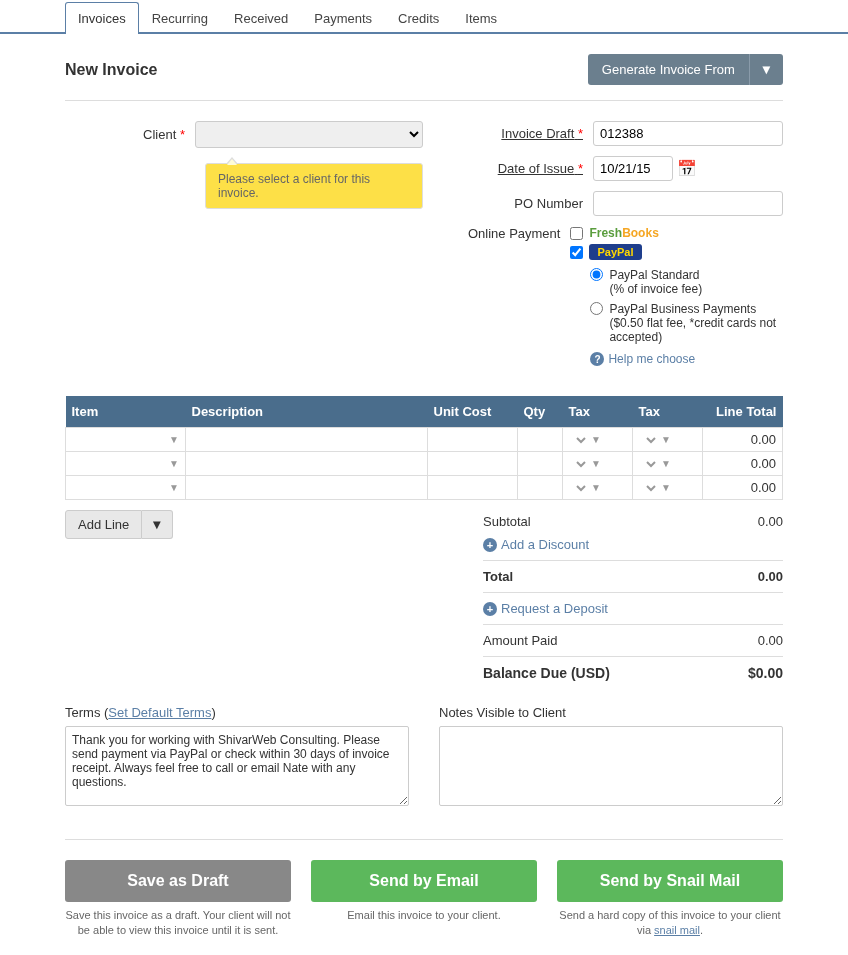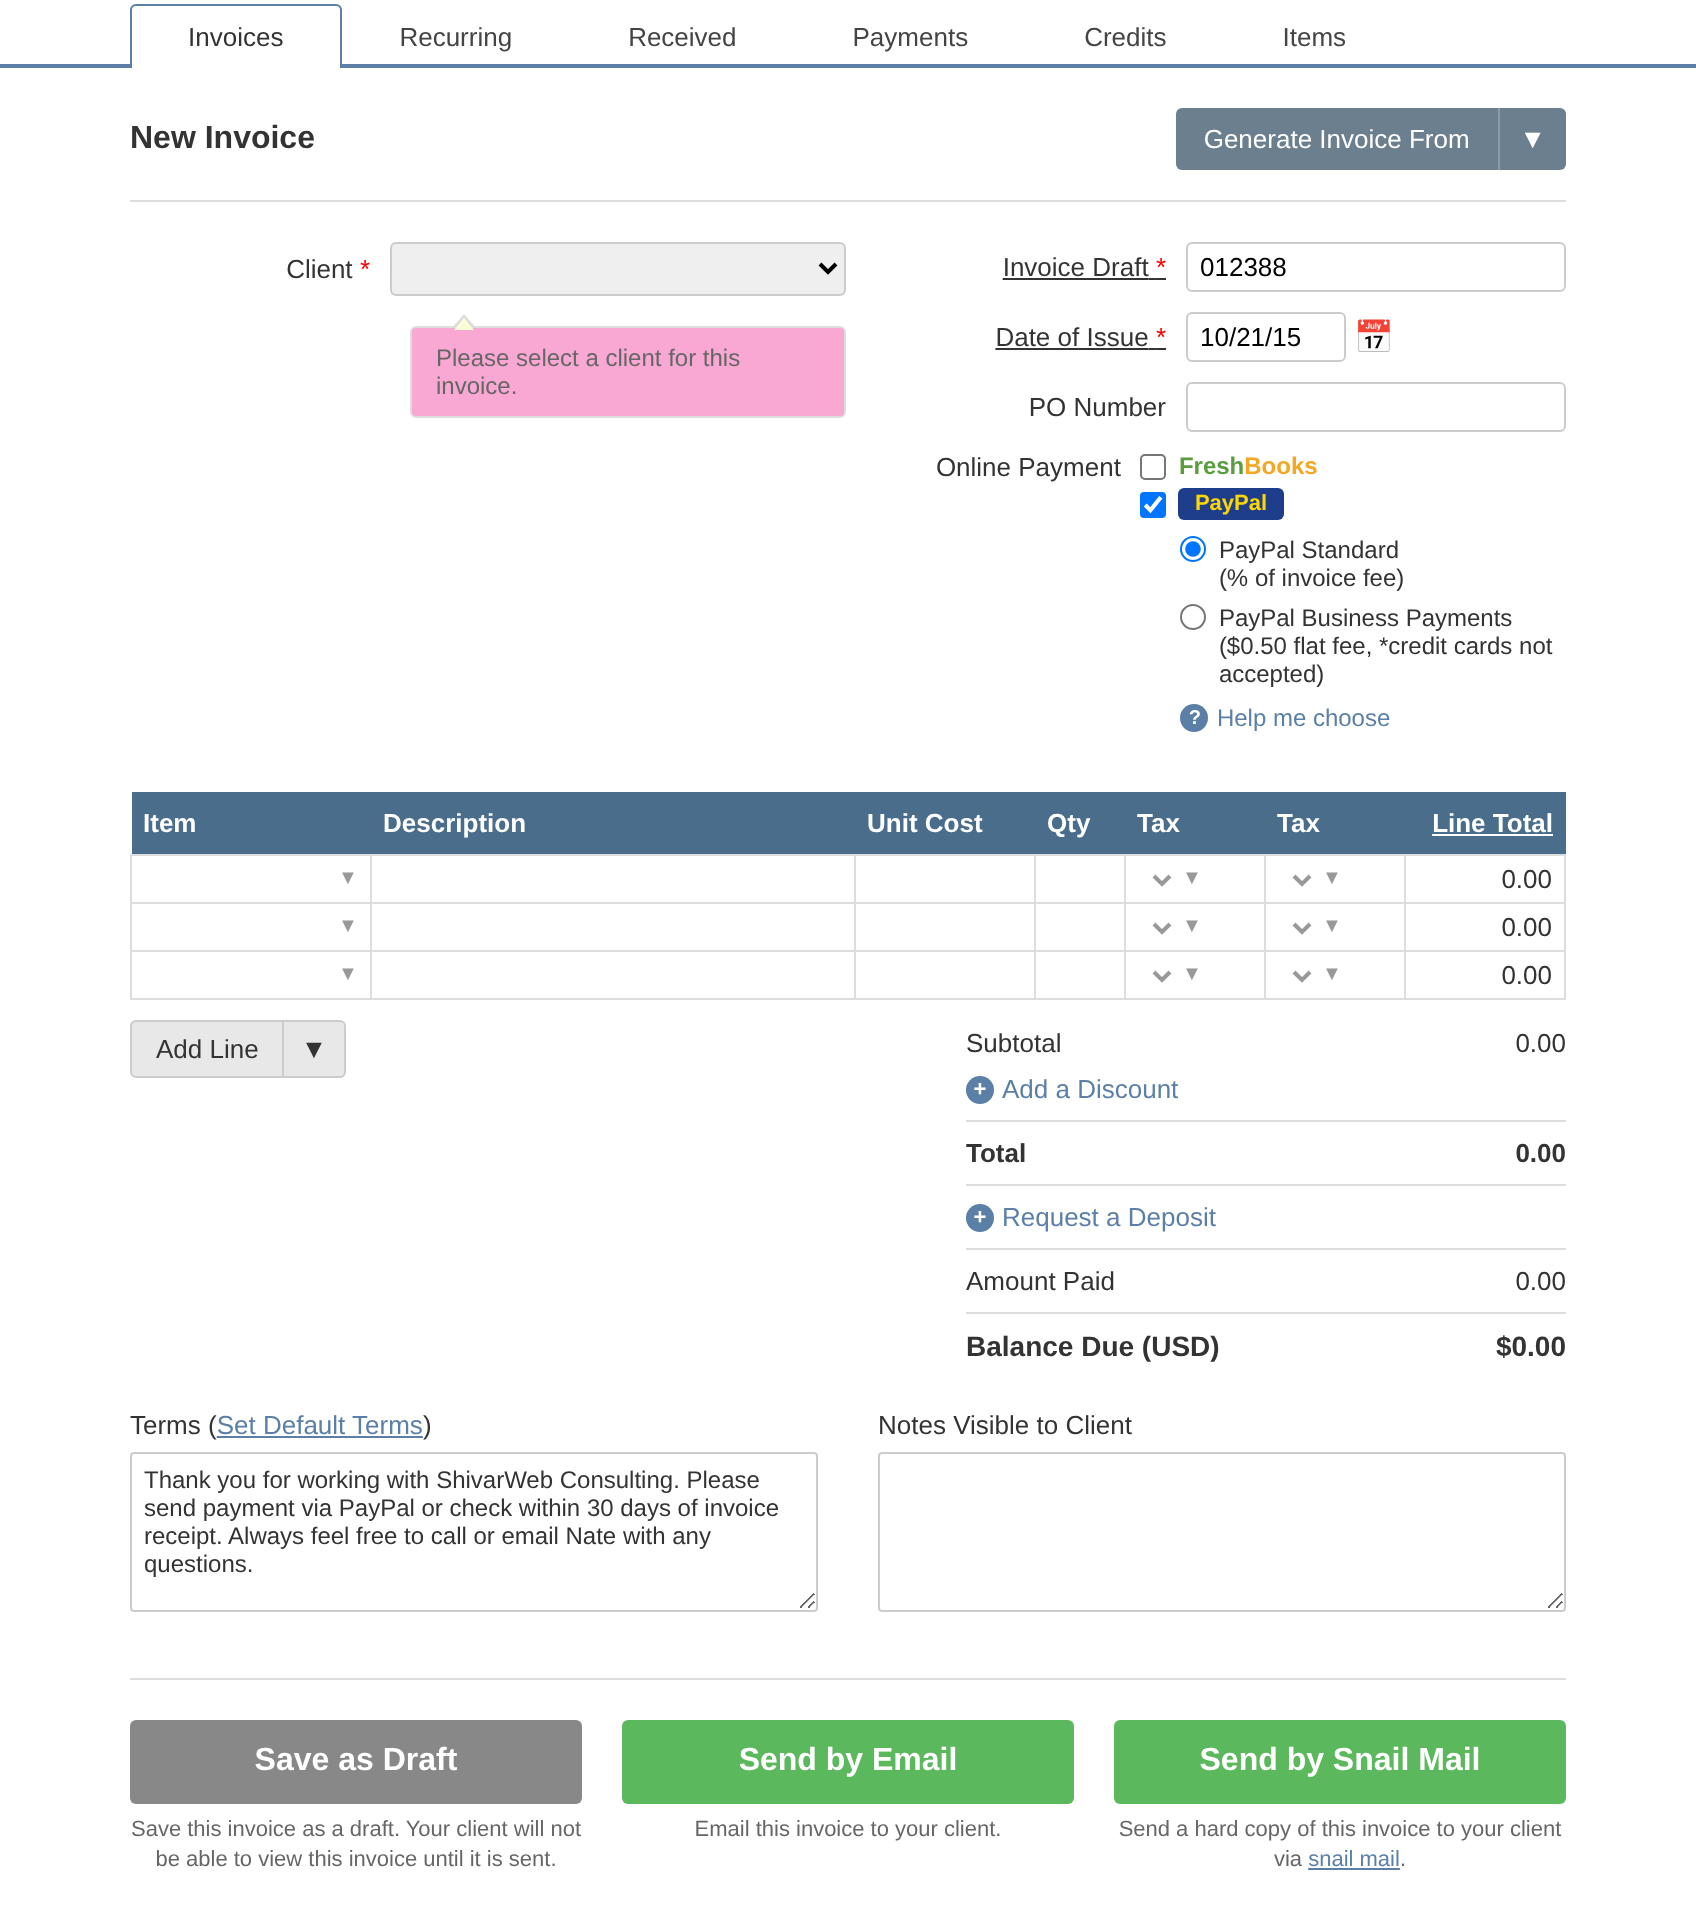--- a/index.html
+++ b/index.html
@@ -1,20 +1,20 @@
 <!DOCTYPE html>
 <html><head>
   <meta charset="utf-8">
   <style>
     * { box-sizing: border-box; margin: 0; padding: 0; }
     body { font-family: Arial, Helvetica, sans-serif; font-size: 13px; color: #333; background: #fff; width: 848px; }
 
     
     .tabs { display: flex; border-bottom: 2px solid #5b7fa6; padding: 0 65px; }
-    .tab { padding: 8px 28px; cursor: pointer; font-size: 13px; color: #444; text-decoration: none; border: 1px solid transparent; border-bottom: none; position: relative; top: 2px; }
+    .tab { padding: 8px 12px; cursor: pointer; font-size: 13px; color: #444; text-decoration: none; border: 1px solid transparent; border-bottom: none; position: relative; top: 2px; }
     .tab.active { background: #fff; border-color: #5b7fa6; border-bottom-color: #fff; color: #333; border-radius: 3px 3px 0 0; }
 
     
     .page-content { padding: 20px 65px; }
 
     
     .page-header { display: flex; justify-content: space-between; align-items: center; margin-bottom: 20px; padding-bottom: 15px; border-bottom: 1px solid #ddd; }
     .page-title { font-size: 16px; font-weight: bold; color: #333; }
 
     .generate-btn-group { display: flex; }
@@ -27,21 +27,21 @@
     .form-right { width: 320px; }
 
     .form-row { display: flex; align-items: center; margin-bottom: 10px; }
     .form-label { width: 130px; text-align: right; padding-right: 10px; font-size: 13px; color: #333; }
     .form-label.underline { text-decoration: underline; }
     .required-star { color: red; }
 
     .form-control { flex: 1; padding: 4px 6px; border: 1px solid #ccc; border-radius: 3px; font-size: 13px; }
     .form-control-select { flex: 1; padding: 4px 6px; border: 1px solid #ccc; border-radius: 3px; font-size: 13px; appearance: auto; }
 
-    .tooltip-box { background: #f9a8d4; border: 1px solid #ddd; padding: 8px 12px; border-radius: 3px; font-size: 12px; color: #666; margin-left: 140px; margin-top: 5px; display: inline-block; position: relative; }
+    .tooltip-box { background: #fde047; border: 1px solid #ddd; padding: 8px 12px; border-radius: 3px; font-size: 12px; color: #666; margin-left: 140px; margin-top: 5px; display: inline-block; position: relative; }
     .tooltip-box::before { content: ''; position: absolute; top: -7px; left: 20px; border-left: 6px solid transparent; border-right: 6px solid transparent; border-bottom: 7px solid #ddd; }
     .tooltip-box::after { content: ''; position: absolute; top: -5px; left: 21px; border-left: 5px solid transparent; border-right: 5px solid transparent; border-bottom: 6px solid #fefcd7; }
     .payment-row { display: flex; align-items: flex-start; margin-bottom: 10px; }
     .payment-label { width: 130px; text-align: right; padding-right: 10px; font-size: 13px; }
 
     .payment-options { display: flex; flex-direction: column; gap: 4px; }
     .payment-option { display: flex; align-items: center; gap: 6px; }
     .paypal-logo { background: #1e3e8c; color: #ffd700; font-size: 11px; font-weight: bold; padding: 2px 8px; border-radius: 3px; display: inline-flex; align-items: center; }
 
     .paypal-suboptions { margin-left: 20px; margin-top: 4px; display: flex; flex-direction: column; gap: 6px; }
@@ -209,21 +209,21 @@
 
   <table class="line-items">
     <thead>
       <tr>
         <th style="width:120px;margin-left:37px;">Item</th>
         <th>Description</th>
         <th style="width:90px;">Unit Cost</th>
         <th style="width:45px;">Qty</th>
         <th style="width:70px;">Tax</th>
         <th style="width:70px;">Tax</th>
-        <th style="width:80px;text-align:right;text-decoration:underline;">Line Total</th>
+        <th style="width:80px;text-align:right;">Line Total</th>
       </tr>
     </thead>
     <tbody>
       <tr>
         <td>
           <div class="item-dropdown">
             <input type="text" style="width: 95px; border: none; font-size: 12px;">
             <span class="dropdown-arrow">▼</span>
           </div>
         </td>

